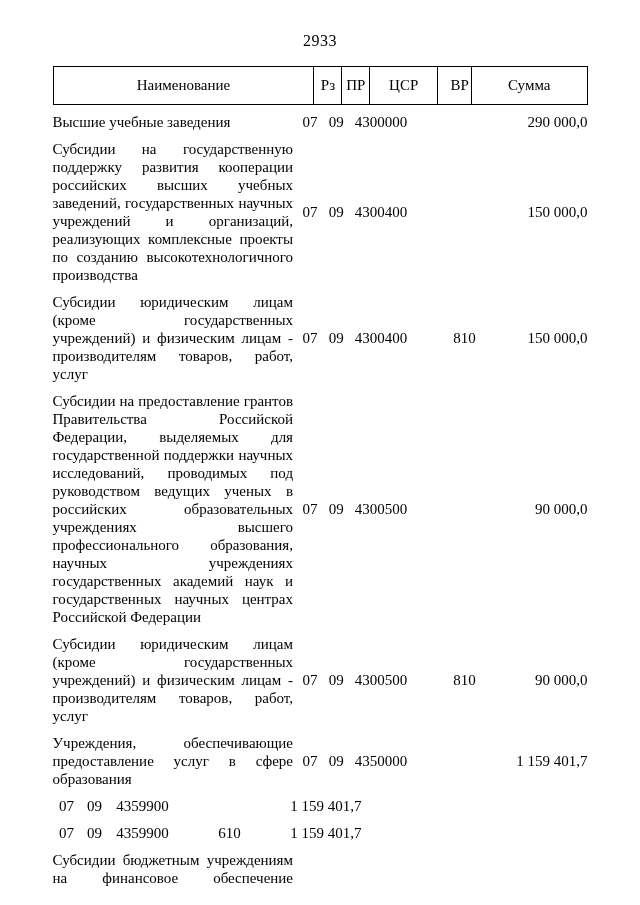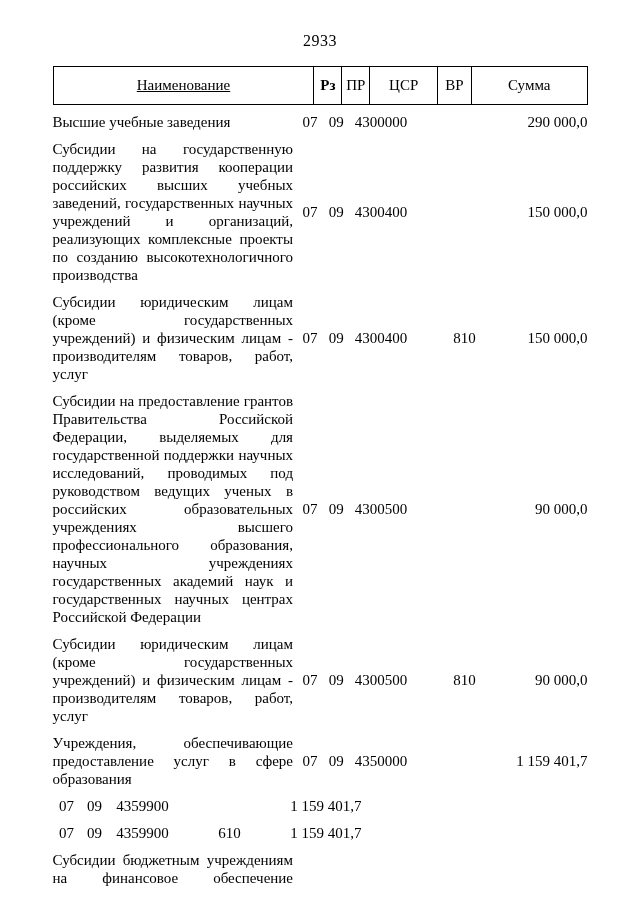--- a/index.html
+++ b/index.html
@@ -34,25 +34,25 @@
   .header-cell {
     box-sizing: border-box;
     border-right: 1px solid #000;
     text-align: center;
     font-size: 15px;
     padding: 10px 2px;
   }
   .header-cell:last-child {
     border-right: none;
   }
-  .w-name { width: 262px; text-decoration: underline; }
-  .w-rz   { width: 28px; font-weight: bold; }
+  .w-name { width: 262px; }
+  .w-rz   { width: 28px; }
   .w-pr   { width: 28px; }
   .w-csr  { width: 68px; }
-  .w-vr   { width: 34px; }
+  .w-vr   { width: 34px; text-align: right; }
   .w-sum  { width: 115px; }
   .table-body {
     padding-top: 8px;
   }
   .row {
     display: flex;
     align-items: center;
     margin-bottom: 9px;
     font-size: 15px;
     line-height: 18px;

